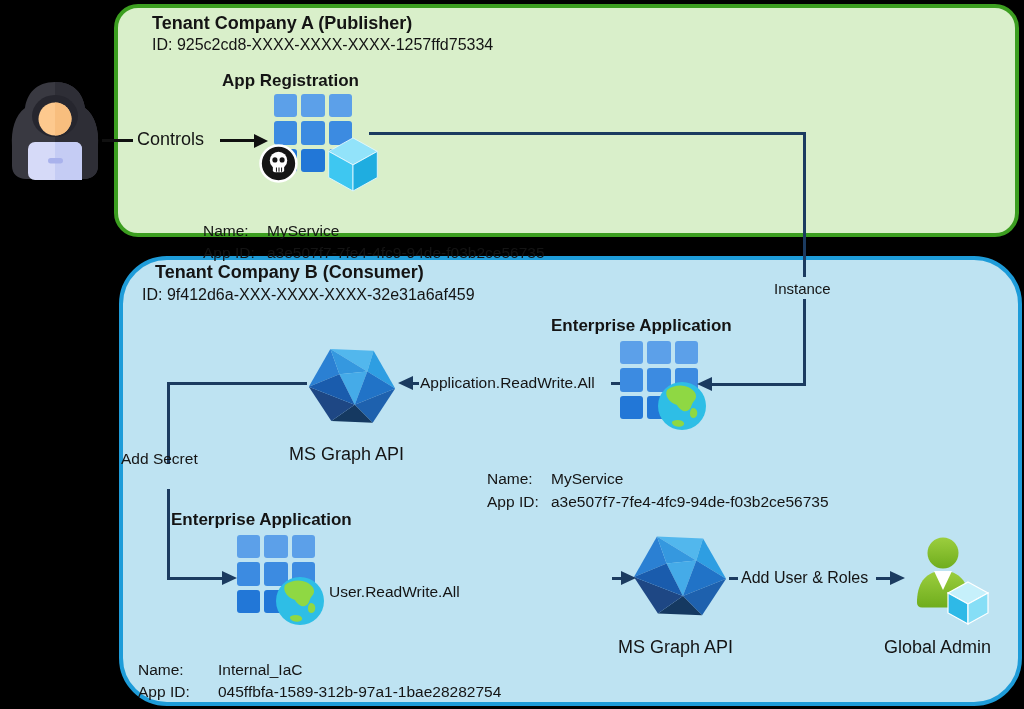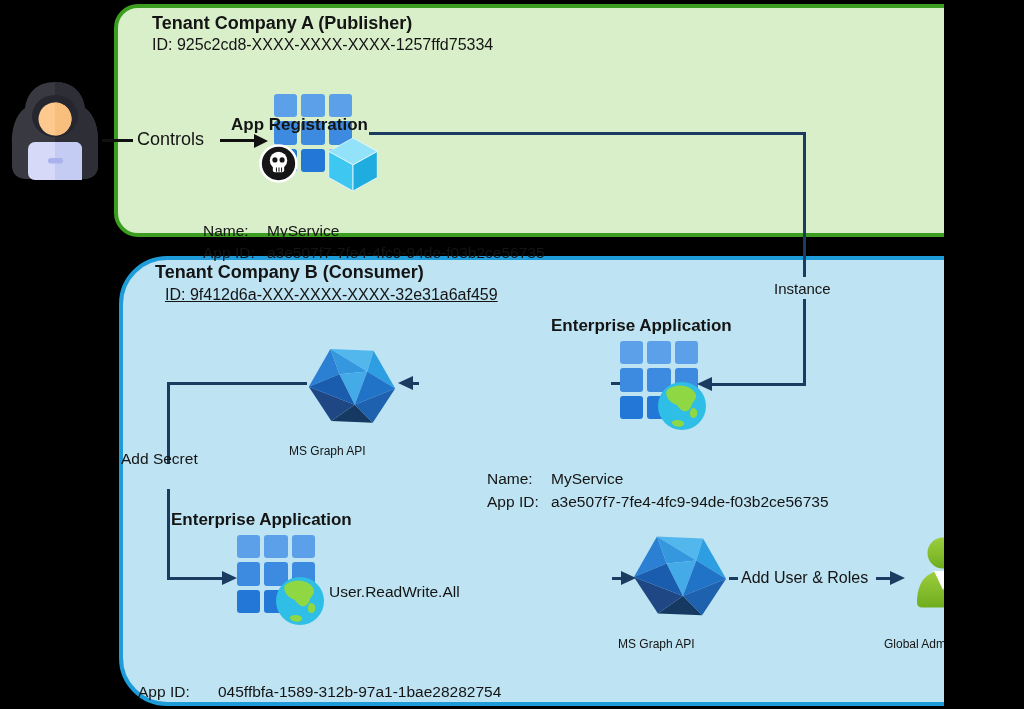--- a/index.html
+++ b/index.html
@@ -1,27 +1,27 @@
 <!DOCTYPE html>
 <html><head>
 <meta charset="utf-8">
 <style>
   html,body{margin:0;padding:0;background:#000;}
-  #canvas{position:relative;width:944px;height:709px;background:#000;overflow:hidden;
+  #canvas{position:relative;width:1024px;height:709px;background:#000;overflow:hidden;
           font-family:"Liberation Sans", sans-serif;color:#141414;}
   .abs{position:absolute;}
   .box{position:absolute;box-sizing:border-box;z-index:1;}
   .box-a{left:114px;top:4px;width:905px;height:233px;background:#D9EFCA;border:4px solid #3C9E20;border-radius:24px;}
   .box-b{left:119px;top:256px;width:903px;height:450px;background:#BEE3F2;border:4px solid #1E9CD9;border-radius:48px;}
   .t-title{font-size:18px;font-weight:bold;z-index:4;white-space:nowrap;}
   .t-id{font-size:16px;z-index:4;white-space:nowrap;}
   .sec-title{font-size:17px;font-weight:bold;z-index:4;white-space:nowrap;}
   .body-txt{font-size:15.5px;z-index:4;white-space:nowrap;margin-top:40px;}
   .edge-lbl{font-size:15px;z-index:6;white-space:nowrap;}
-  .node-lbl{font-size:12px;z-index:4;white-space:nowrap;}
+  .node-lbl{font-size:18px;z-index:4;white-space:nowrap;}
   .kv-label{display:inline-block;}
   .w64{width:64px;} .w80{width:80px;}
   .navy{background:#1B3B60;z-index:5;}
   .blk{background:#101010;z-index:5;}
   .line{position:absolute;}
   .ah{position:absolute;width:0;height:0;z-index:5;}
   .ah-right-navy{border-top:7.5px solid transparent;border-bottom:7.5px solid transparent;border-left:15px solid #1B3B60;}
   .ah-left-navy{border-top:7.5px solid transparent;border-bottom:7.5px solid transparent;border-right:15px solid #1B3B60;}
   .ah-right-blk{border-top:7px solid transparent;border-bottom:7px solid transparent;border-left:14px solid #101010;}
   .grid-icon{position:absolute;display:grid;grid-template-columns:repeat(3,1fr);grid-template-rows:repeat(3,1fr);
@@ -53,21 +53,21 @@
       <path d="M47,64 L67,64 C71,64 74,67 74,71 L74,102 L47,102 Z" fill="#C5CCF4"></path>
       <rect x="40" y="80" width="15" height="5.5" rx="2.75" fill="#A9B2EC"></rect>
     </svg>
   </div>
 
   <div class="line blk" style="left:102px;top:139px;width:31px;height:3px;"></div>
   <div class="abs edge-lbl" style="left:137px;top:129px;font-size:18px;">Controls</div>
   <div class="line blk" style="left:220px;top:139px;width:34px;height:3px;"></div>
   <div class="ah ah-right-blk" style="left:254px;top:133.5px;"></div>
 
-  <div class="abs sec-title" style="left:231px;top:71px;margin-top:44px;">App Registration</div>
+  <div class="abs sec-title" style="left:222px;top:71px;">App Registration</div>
   <div class="grid-icon" style="left:274px;top:94px;">
     <span></span>
       <span></span>
       <span></span>
       <span></span>
       <span></span>
       <span></span>
       <span></span>
       <span></span>
       <span></span>
@@ -100,21 +100,21 @@
 
   <div class="line navy" style="left:369px;top:132px;width:437px;height:3px;"></div>
   <div class="line navy" style="left:803px;top:132px;width:3px;height:145px;"></div>
   <div class="abs edge-lbl" style="left:774px;top:280px;">Instance</div>
   <div class="line navy" style="left:803px;top:299px;width:3px;height:87px;"></div>
   <div class="line navy" style="left:712px;top:383px;width:92px;height:3px;"></div>
   <div class="ah ah-left-navy" style="left:697px;top:377px;"></div>
 
   <div class="box box-b"></div>
   <div class="abs t-title" style="left:155px;top:262px;">Tenant Company B (Consumer)</div>
-  <div class="abs t-id" style="left:165px;top:286px;text-decoration:underline;">ID: 9f412d6a-XXX-XXXX-XXXX-32e31a6af459</div>
+  <div class="abs t-id" style="left:142px;top:286px;">ID: 9f412d6a-XXX-XXXX-XXXX-32e31a6af459</div>
 
   <div class="abs sec-title" style="left:551px;top:316px;">Enterprise Application</div>
   <div class="grid-icon" style="left:620px;top:341px;">
     <span></span>
       <span></span>
       <span></span>
       <span></span>
       <span></span>
       <span></span>
       <span></span>
@@ -130,20 +130,21 @@
     </svg>
   </div>
   <div class="abs body-txt" style="left:487px;top:430px;">
     <span class="kv-label w64">Name:</span><span>MyService</span>
   </div>
   <div class="abs body-txt" style="left:487px;top:453px;">
     <span class="kv-label w64">App ID:</span><span>a3e507f7-7fe4-4fc9-94de-f03b2ce56735</span>
   </div>
 
   <div class="line navy" style="left:611px;top:382px;width:9px;height:3px;"></div>
+  <div class="abs edge-lbl" style="left:420px;top:374px;font-size:15.5px;">Application.ReadWrite.All</div>
   <div class="line navy" style="left:411px;top:382px;width:8px;height:3px;"></div>
   <div class="ah ah-left-navy" style="left:398px;top:376px;"></div>
 
   <div class="abs z3" style="left:307px;top:341px;">
     <svg width="90" height="88" viewBox="0 0 100 96">
       <polygon points="2,50 26,8 36,36" fill="#2B80D3"></polygon>
       <polygon points="26,8 74,10 67,33" fill="#52B7ED"></polygon>
       <polygon points="26,8 67,33 36,36" fill="#3598DF"></polygon>
       <polygon points="74,10 98,52 67,33" fill="#2E9EE2"></polygon>
       <polygon points="36,36 67,33 53,70" fill="#45ABE8"></polygon>
@@ -180,20 +181,23 @@
       <circle cx="25" cy="25" r="24" fill="#2EBEE6"></circle>
       <path d="M10,9 C16,3.5 27,3 33,7 C39,10.5 41,16 37,20 C34,23 35,27 31,29.5 C27,32 22,28 20,24 C13,22 7,15 10,9 Z" fill="#8FD843"></path>
       <path d="M36,27 C39,27 41,30 40,34 C39,37 36,38 34,36 C32,34 33,27 36,27 Z" fill="#8FD843"></path>
       <path d="M16,40 C20,38 26,39 27,42 C28,45 22,47 18,45 C15,43.5 14,41 16,40 Z" fill="#8FD843"></path>
     </svg>
   </div>
   <div class="abs edge-lbl" style="left:329px;top:583px;font-size:15.5px;">User.ReadWrite.All</div>
   <div class="line navy" style="left:612px;top:577px;width:10px;height:3px;"></div>
   <div class="ah ah-right-navy" style="left:621px;top:571px;"></div>
 
+  <div class="abs body-txt" style="left:138px;top:621px;">
+    <span class="kv-label w80">Name:</span><span>Internal_IaC</span>
+  </div>
   <div class="abs body-txt" style="left:138px;top:643px;">
     <span class="kv-label w80">App ID:</span><span>045ffbfa-1589-312b-97a1-1bae28282754</span>
   </div>
 
   <div class="abs z3" style="left:632px;top:528px;">
     <svg width="96" height="94" viewBox="0 0 100 96">
       <polygon points="2,50 26,8 36,36" fill="#2B80D3"></polygon>
       <polygon points="26,8 74,10 67,33" fill="#52B7ED"></polygon>
       <polygon points="26,8 67,33 36,36" fill="#3598DF"></polygon>
       <polygon points="74,10 98,52 67,33" fill="#2E9EE2"></polygon>

